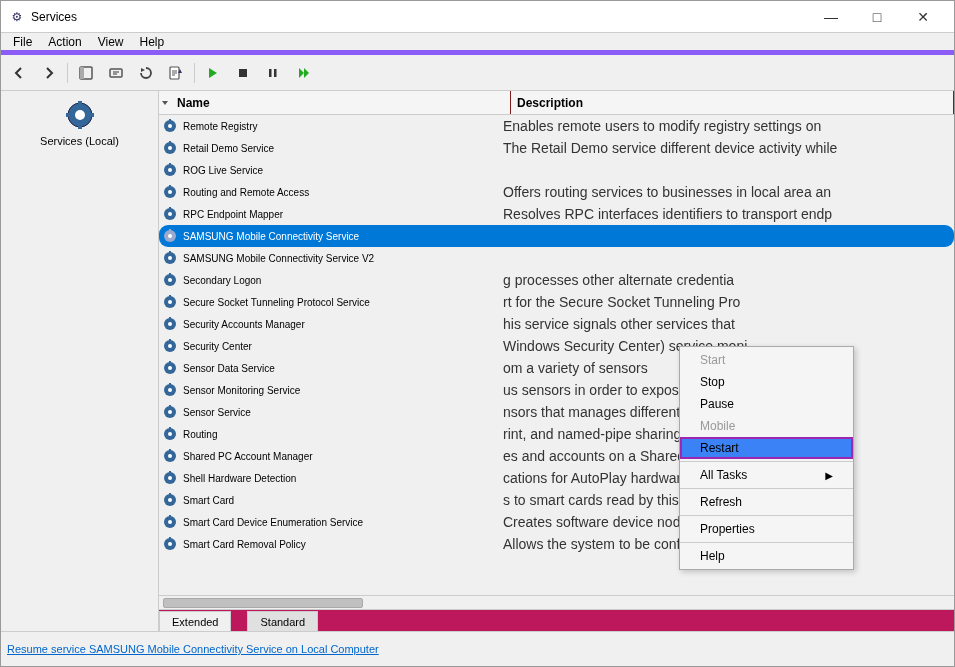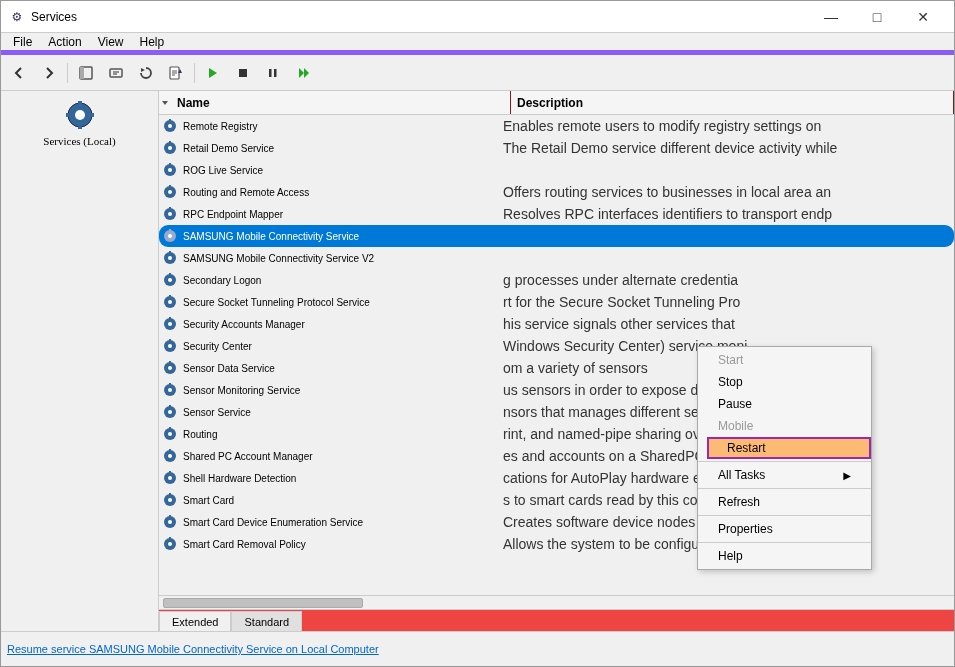--- a/index.html
+++ b/index.html
@@ -121,21 +121,20 @@
     
     .sidebar {
       width: 158px;
       background: #f0f0f0;
       border-right: 1px solid #ccc;
       display: flex;
       flex-direction: column;
       align-items: center;
       padding: 8px 4px;
       flex-shrink: 0;
-      font-family: Liberation Serif, serif;
     }
     .sidebar-icon {
       width: 32px;
       height: 32px;
       margin-bottom: 4px;
     }
     .sidebar-label {
       font-size: 11px;
       color: #000;
       text-align: center;
@@ -246,25 +245,26 @@
       height: 10px;
       background: #c0c0c0;
       margin-left: 4px;
       border: 1px solid #aaa;
       border-radius: 2px;
     }
 
     
     .tab-bar {
       height: 22px;
-      background: #ef4444;
+      background: #be185d;
       display: flex;
       align-items: flex-end;
       border-top: 1px solid #ccc;
       flex-shrink: 0;
+      gap: 16px;
     }
     .tab {
       padding: 2px 12px;
       background: #e0e0e0;
       border: 1px solid #ccc;
       border-bottom: none;
       cursor: pointer;
       font-size: 11px;
       height: 20px;
       display: flex;
@@ -287,21 +287,21 @@
       font-size: 11px;
       color: #0066cc;
       text-decoration: underline;
       cursor: pointer;
       flex-shrink: 0;
     }
 
     
     .context-menu {
       position: absolute;
-      left: 538px;
+      left: 520px;
       top: 255px;
       width: 175px;
       background: #f5f5f5;
       border: 1px solid #aaa;
       box-shadow: 2px 2px 6px rgba(0,0,0,0.2);
       z-index: 100;
       padding: 2px 0;
     }
     .ctx-item {
       padding: 4px 20px;
@@ -527,21 +527,21 @@
 
         <div class="table-row">
           <div class="row-icon">
             <svg width="16" height="16" viewBox="0 0 16 16">
                 <circle cx="8" cy="8" r="6" fill="#336699"></circle>
                 <circle cx="8" cy="8" r="2" fill="#fff"></circle>
                 <rect x="7" y="1" width="2" height="3" fill="#336699"></rect>
               </svg>
           </div>
           <div class="row-name">Secondary Logon</div>
-          <div class="row-desc">g processes under alternate credentia</div>
+          <div class="row-desc">g processes other alternate credentia</div>
         </div>
 
         <div class="table-row">
           <div class="row-icon">
             <svg width="16" height="16" viewBox="0 0 16 16">
                 <circle cx="8" cy="8" r="6" fill="#336699"></circle>
                 <circle cx="8" cy="8" r="2" fill="#fff"></circle>
                 <rect x="7" y="1" width="2" height="3" fill="#336699"></rect>
               </svg>
           </div>
@@ -698,21 +698,21 @@
         </div>
         <div class="ctx-item">
           <span>Stop</span>
         </div>
         <div class="ctx-item">
           <span>Pause</span>
         </div>
         <div class="ctx-item disabled">
           <span>Mobile</span>
         </div>
-        <div class="ctx-item highlighted" style="border: 2px solid #9c27b0; padding: 2px 18px; background: #fdba74; margin-left: 9px;">
+        <div class="ctx-item highlighted" style="border: 2px solid #9c27b0; padding: 2px 18px; background: #3b82f6;">
           <span>Restart</span>
         </div>
         <div class="ctx-sep"></div>
         <div class="ctx-item">
           <span>All Tasks</span>
           <span class="ctx-arrow">▶</span>
         </div>
         <div class="ctx-sep"></div>
         <div class="ctx-item">
           <span>Refresh</span>

